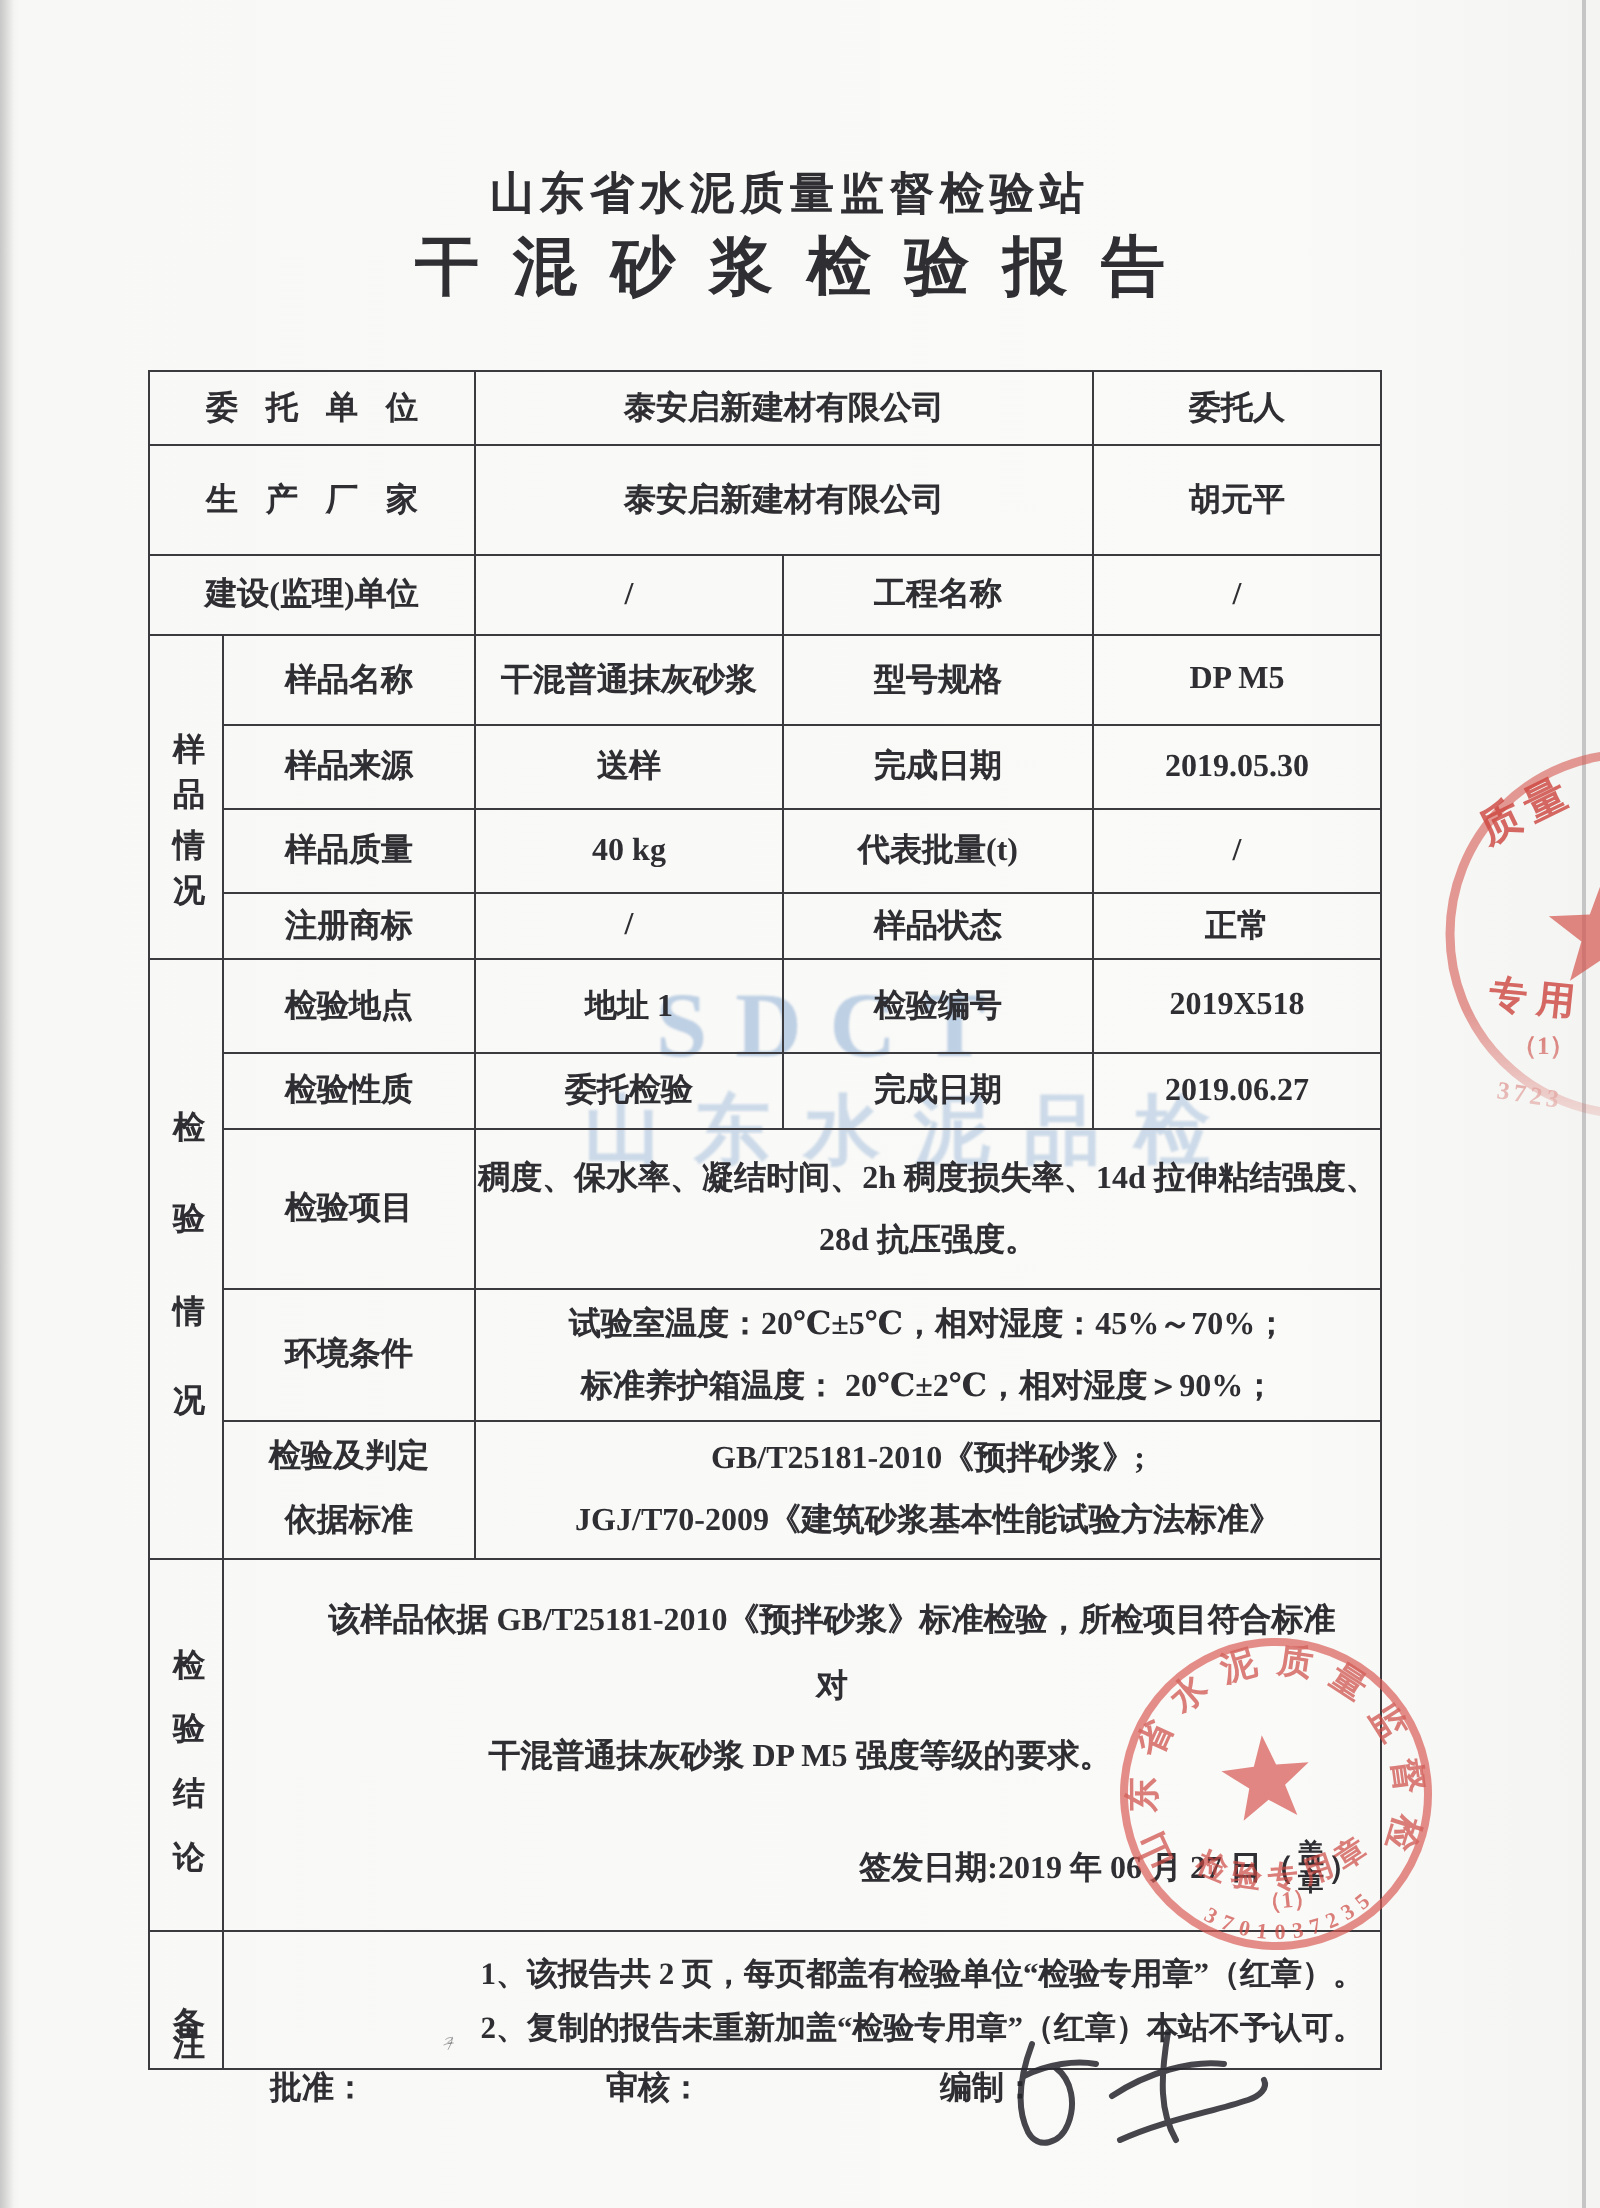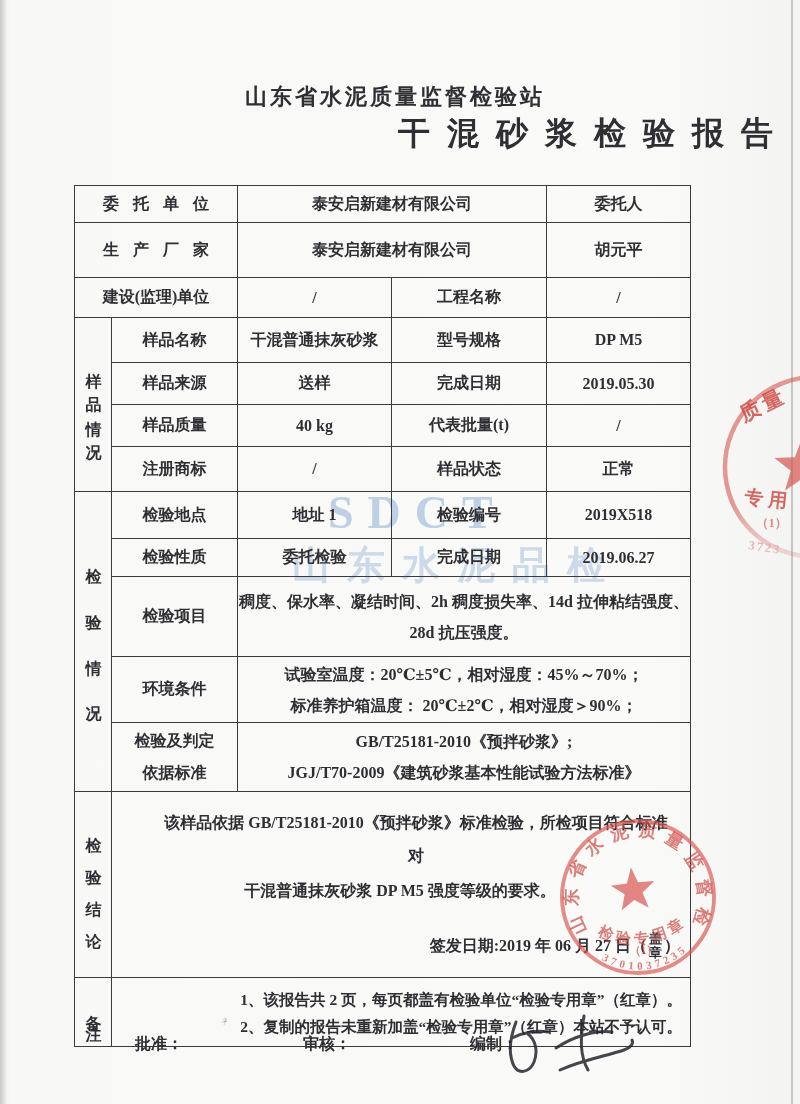--- a/index.html
+++ b/index.html
@@ -10,21 +10,21 @@
     color:#2e2e33;
   }
   .edge-line { position:absolute; top:0; left:791px; width:2px; height:1104px;
     background:rgba(140,140,145,.45); }
   .left-shade { position:absolute; top:0; left:0; width:7px; height:1104px;
     background:linear-gradient(90deg,rgba(90,90,95,.25),rgba(0,0,0,0)); }
 
   
   .org-title { position:absolute; top:82px; left:0; width:790px; text-align:center;
     font-size:22px; font-weight:bold; letter-spacing:3px; }
-  .doc-title { position:absolute; top:112px; left:0; width:790px; text-align:right;
+  .doc-title { position:absolute; top:112px; left:0; width:790px; text-align:center;
     font-size:32px; font-weight:bold; letter-spacing:17px; text-indent:17px; }
   .meta-row { position:absolute; top:152px; left:74px; width:616px;
     display:flex; justify-content:space-between; font-size:16px; font-weight:bold; }
 
   
   .wm { position:absolute; color:rgba(132,168,210,.5); font-weight:bold; z-index:1;
     filter:blur(.4px);text-align:center; }
   .wm-latin { top:486px; left:328px; font-size:46px; letter-spacing:14px; }
   .wm-cjk { top:540px; left:292px; font-size:38px; letter-spacing:17px; color:rgba(140,173,212,.42); }
 
@@ -114,21 +114,21 @@
       <td>送样</td>
       <td>完成日期</td>
       <td>2019.05.30</td>
     </tr>
     <tr style="height:42px">
       <td>样品质量</td>
       <td>40 kg</td>
       <td>代表批量(t)</td>
       <td>/</td>
     </tr>
-    <tr style="height:45px">
+    <tr style="height:33px">
       <td>注册商标</td>
       <td>/</td>
       <td>样品状态</td>
       <td>正常</td>
     </tr>
 
     <tr style="height:47px">
       <td rowspan="5"><span class="vlabel vs-inspect">检验情况</span></td>
       <td>检验地点</td>
       <td>地址 1</td>

